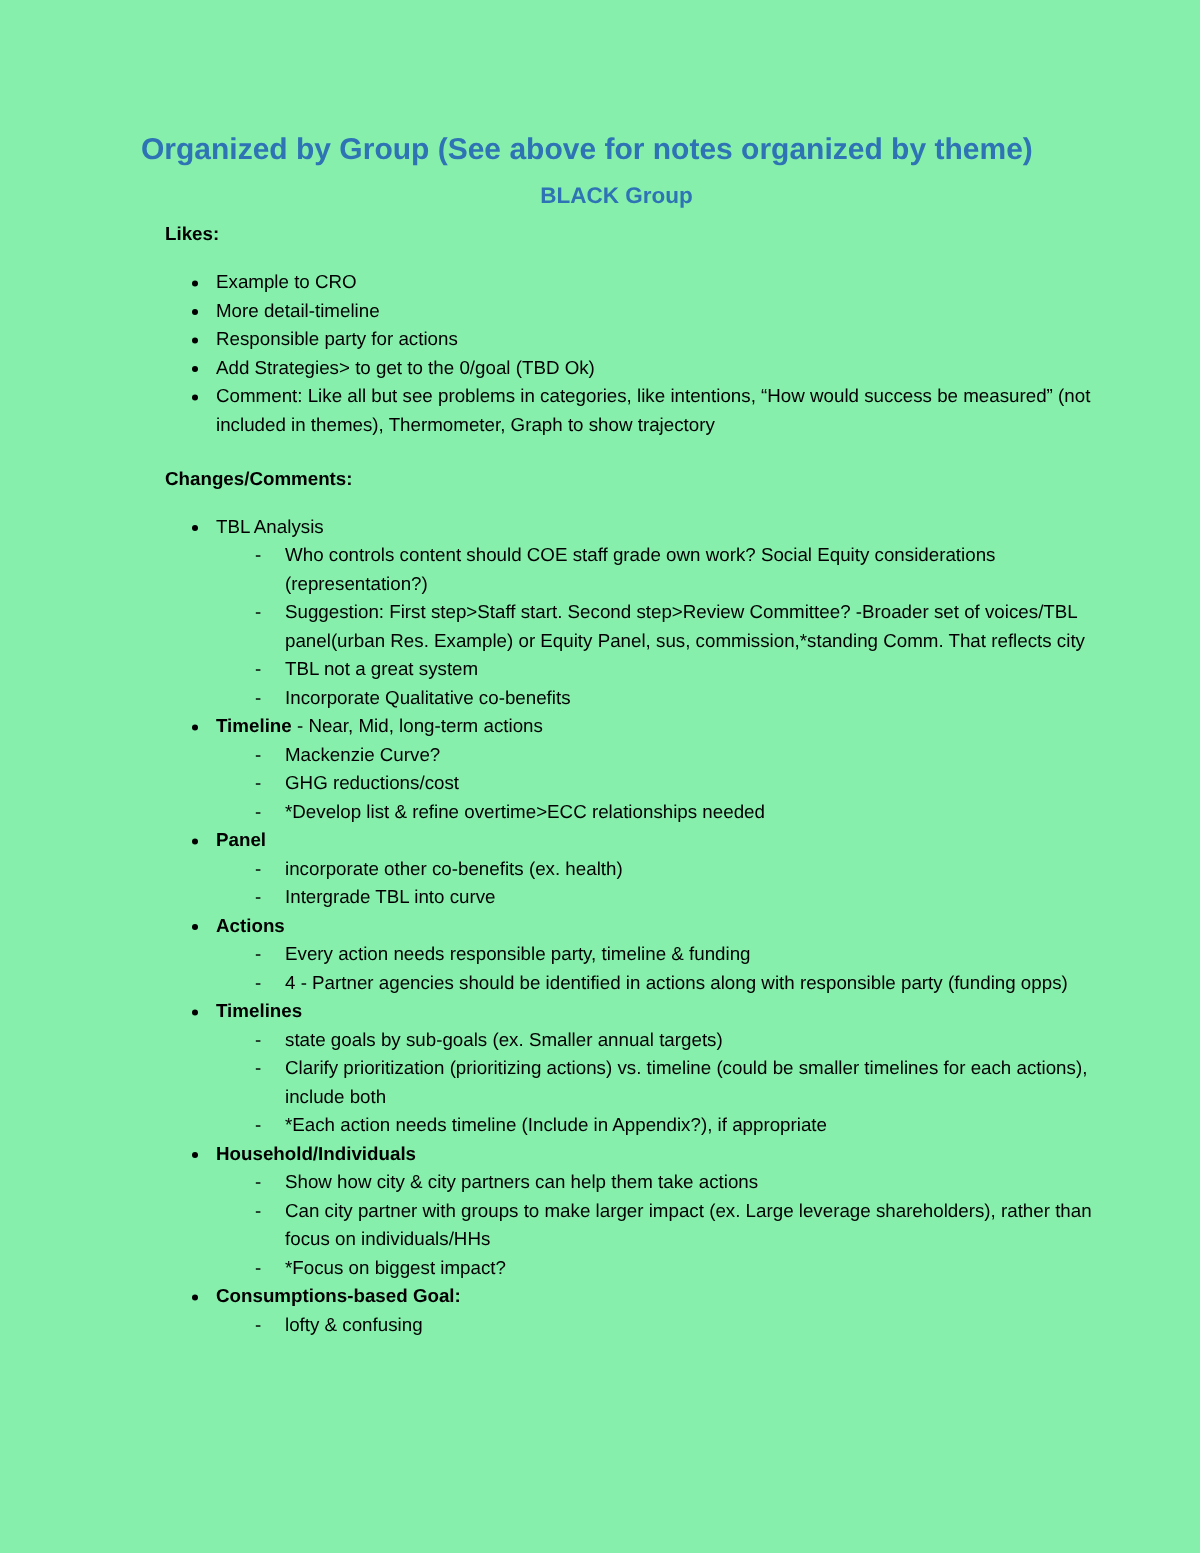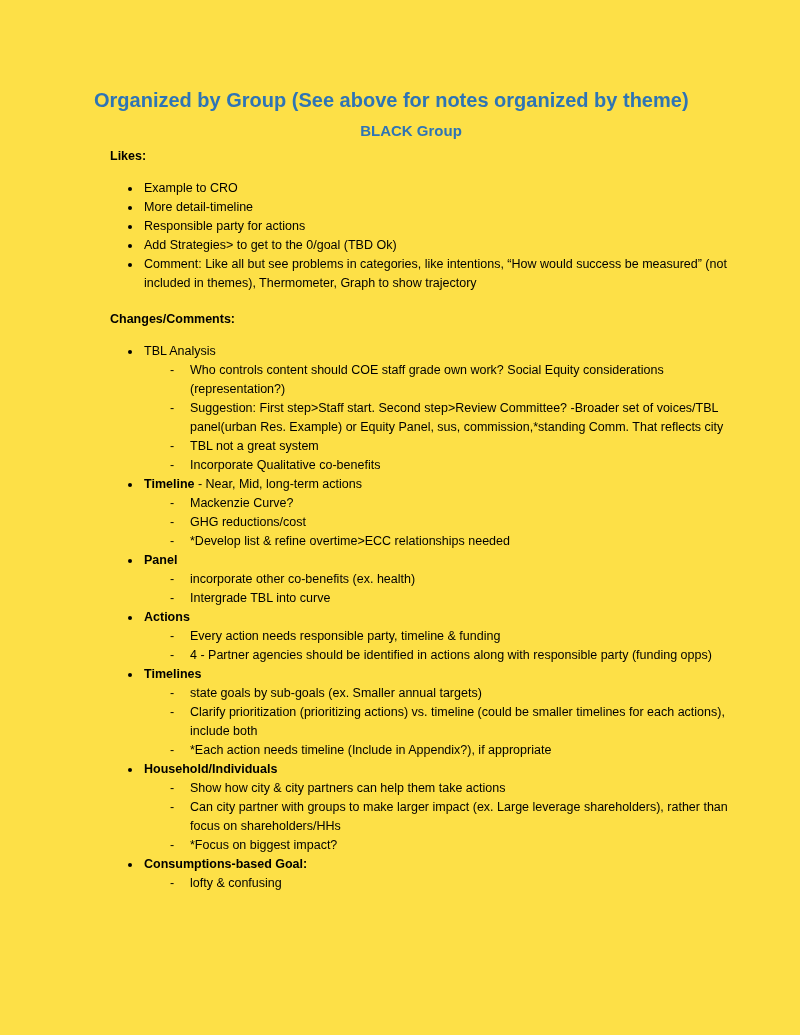--- a/index.html
+++ b/index.html
@@ -4,21 +4,21 @@
 <style>
   html, body {
     margin: 0;
     padding: 0;
     background: #ffffff;
   }
   .page {
     width: 800px;
     height: 1035px;
     box-sizing: border-box;
-    background: #fde047;
+    background: #86efac;
     padding: 88px 72px 40px 94px;
     font-family: "Liberation Sans", sans-serif;
     font-size: 12.5px;
     line-height: 1.52;
     color: #000000;
     overflow: hidden;
   }
   h1.doc-title {
     font-size: 20px;
     font-weight: bold;
@@ -133,21 +133,21 @@
         <li> state goals by sub-goals (ex. Smaller annual targets)</li>
         <li>Clarify prioritization (prioritizing actions) vs. timeline (could be smaller timelines for each actions), include both</li>
         <li>*Each action needs timeline (Include in Appendix?), if appropriate</li>
       </ul>
     </li>
 
     <li>
       <span class="b">Household/Individuals</span><span></span>
       <ul class="dashes">
         <li>Show how city &amp; city partners can help them take actions</li>
-        <li><span>Can city partner with groups to make larger impact (ex. Large leverage shareholders), </span><span class="u">rather than</span><span> focus on shareholders/HHs</span></li>
+        <li><span>Can city partner with groups to make larger impact (ex. Large leverage shareholders), </span><span class="u">rather than</span><span> focus on individuals/HHs</span></li>
         <li>*Focus on biggest impact?</li>
       </ul>
     </li>
 
     <li>
       <span class="b">Consumptions-based Goal:</span><span></span>
       <ul class="dashes">
         <li>lofty &amp; confusing</li>
       </ul>
     </li>

